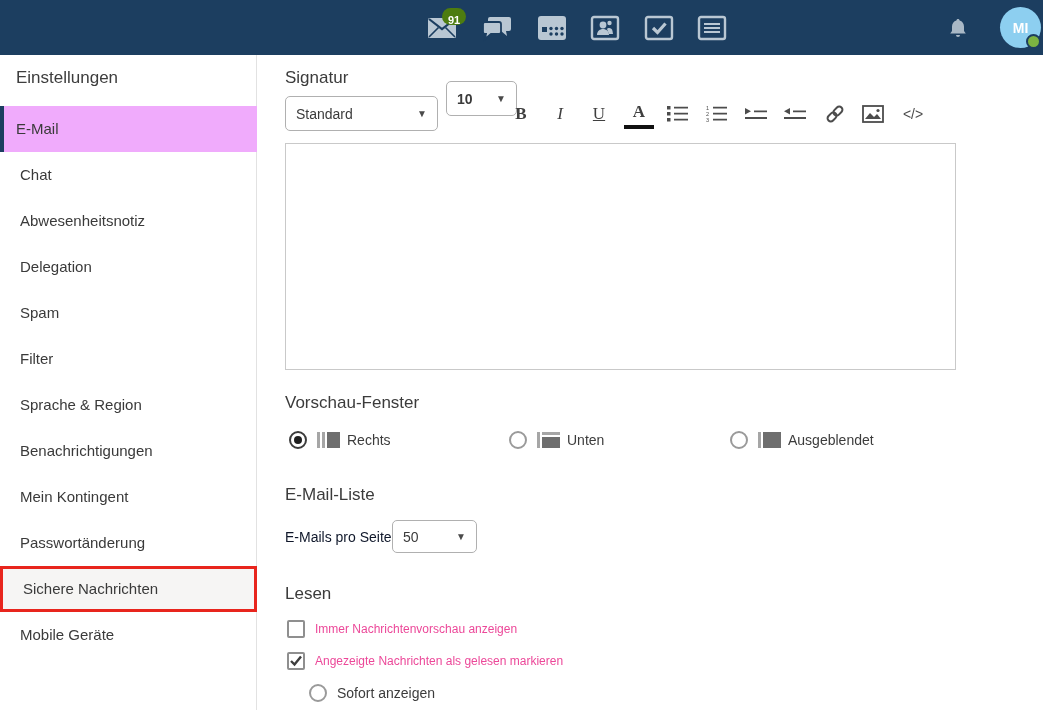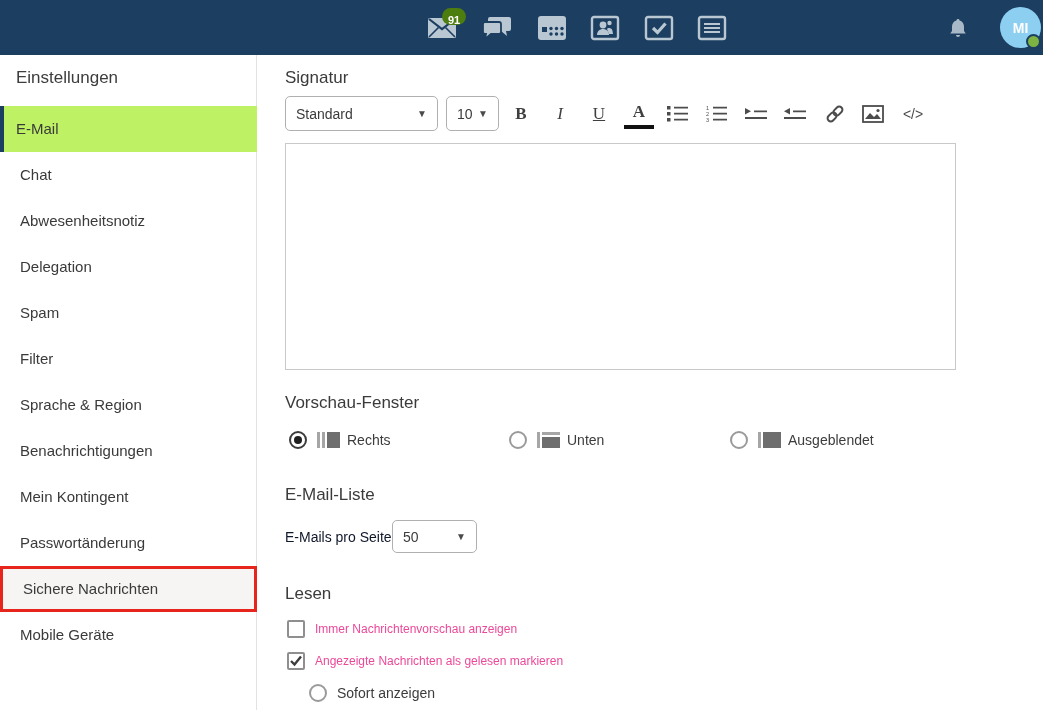--- a/index.html
+++ b/index.html
@@ -20,21 +20,21 @@
   .presence { position:absolute; left:1026px; top:34px; width:15px; height:15px; border-radius:50%;
               background:#7cb342; border:2px solid #1c3e60; }
 
   
   .sidebar { position:absolute; left:0; top:55px; width:257px; height:655px; background:#fff;
              border-right:1px solid #e2e2e2; }
   .sidebar-title { position:absolute; left:16px; top:13px; font-size:17px; color:#3d3d3d; }
   .nav { position:absolute; left:0; top:51px; width:257px; }
   .nav-item { height:46px; line-height:46px; padding-left:20px; font-size:15px; color:#3a3a3a;
               cursor:pointer; white-space:nowrap; }
-  .nav-item.selected { background:#bef264; border-left:4px solid #1c3e60; padding-left:12px; }
+  .nav-item.selected { background:#f0abfc; border-left:4px solid #1c3e60; padding-left:12px; }
   .nav-item.annotated { border:3px solid #e8251d; background:#f6f5f4; line-height:40px; }
 
   
   .content { position:absolute; left:258px; top:55px; width:785px; height:655px; background:#fff; }
   .section-heading { position:absolute; left:27px; font-size:17px; color:#3b3b3b; }
 
   .select { position:absolute; height:35px; border:1px solid #b0b0b0; border-radius:5px;
             display:flex; align-items:center; padding:0 10px; font-size:14px; color:#3b3b3b;
             cursor:pointer; background:#fff; }
   .select .caret { margin-left:auto; font-size:10px; color:#4a4a4a; }
@@ -154,21 +154,21 @@
   </div>
 
   <div class="content">
 
     <div class="section-heading" style="top:13px;">Signatur</div>
 
     <div class="select" style="left:27px; top:41px; width:153px;">
       <span>Standard</span>
       <span class="caret">▼</span>
     </div>
-    <div class="select" style="left:188px; top:41px; width:53px;">
+    <div class="select" style="left:188px; top:26px; width:71px;font-weight:bold;">
       <span>10</span>
       <span class="caret">▼</span>
     </div>
 
     <div class="tool-btn glyph-serif" style="left:248px; width:30px; font-weight:bold;">B</div>
     <div class="tool-btn glyph-serif" style="left:287px; width:30px; font-style:italic;">I</div>
     <div class="tool-btn glyph-serif" style="left:326px; width:30px; text-decoration:underline;">U</div>
     <div class="tool-btn glyph-serif" style="left:366px; width:30px; font-weight:bold; border-bottom:4px solid #111; height:30px; top:44px;">A</div>
 
     <div class="tool-btn" style="left:403px; width:34px;">

